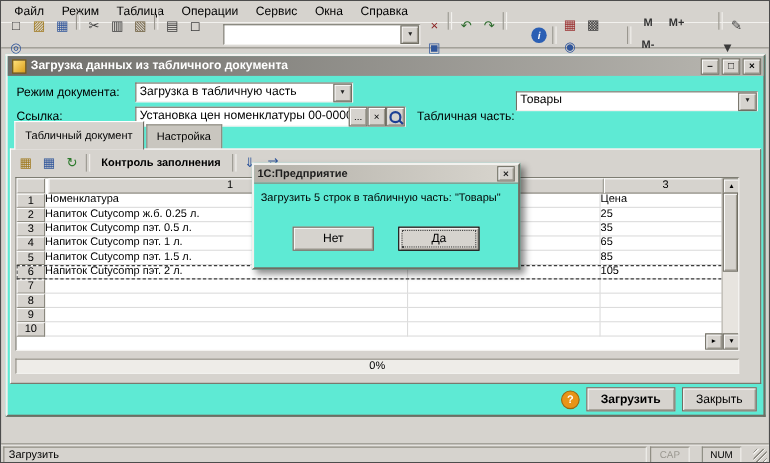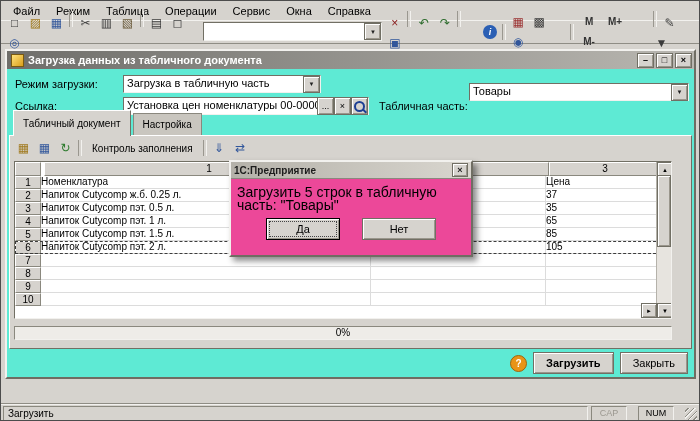--- a/index.html
+++ b/index.html
@@ -48,21 +48,21 @@
                transform:rotate(45deg);right:-4px;bottom:-2px;}
   
   .tabs{position:absolute;left:6px;top:68px;height:17px;display:flex;align-items:flex-end;}
   .tab{padding:4px 9px;font-size:10px;height:14px;line-height:14px;background:#c9c6bf;
        border:1px solid #8a887e;border-bottom:none;margin-right:2px;cursor:default;}
   .tab.active{height:17px;line-height:17px;background:#d6d3ce;border-color:#fff #716f64 #d6d3ce #fff;
               position:relative;z-index:3;font-weight:normal;}
   .panel{position:absolute;left:2px;top:84px;width:683px;height:214px;background:#d6d3ce;
          border:1px solid;border-color:#fff #716f64 #716f64 #fff;box-sizing:border-box;z-index:2;}
   .panel-toolbar{position:absolute;left:3px;top:2px;right:3px;height:20px;display:flex;align-items:center;}
-  .ctrl-btn{height:18px;padding:0 7px;font-size:10px;border:1px solid transparent;display:inline-flex;align-items:center;cursor:default;}
+  .ctrl-btn{height:18px;padding:0 7px;font-size:10px;border:1px solid transparent;display:inline-flex;align-items:center;cursor:default;font-weight:bold;}
   
   .grid{position:absolute;left:4px;top:25px;width:658px;height:158px;background:#fff;
         border:1px solid;border-color:#716f64 #f2f1ee #f2f1ee #716f64;box-sizing:border-box;overflow:hidden;}
   .ghrow{height:14px;white-space:nowrap;}
   .corner,.ghead{display:inline-block;box-sizing:border-box;height:14px;line-height:12px;font-size:10px;
         background:#d6d3ce;text-align:center;border:1px solid;border-color:#fff #8a887e #8a887e #fff;vertical-align:top;}
   .corner{width:26px;}
   .grow{height:13px;white-space:nowrap;}
   .grow.sel{outline:1px dashed #3c3c3c;outline-offset:-1px;}
   .gnum{display:inline-block;box-sizing:border-box;width:26px;height:13px;line-height:11px;font-size:10px;
@@ -79,28 +79,28 @@
   
   .progress{position:absolute;left:4px;top:190px;width:658px;height:14px;box-sizing:border-box;
             border:1px solid;border-color:#8a887e #f2f1ee #f2f1ee #8a887e;background:#eeece8;
             text-align:center;font-size:10px;line-height:12px;}
   .footer{position:absolute;right:6px;top:302px;height:20px;display:flex;align-items:center;gap:6px;}
   .helpcircle{display:inline-flex;align-items:center;justify-content:center;width:15px;height:15px;border-radius:50%;
               background:#e89417;color:#fff;font-weight:bold;font-size:10px;border:1px solid #9c650e;}
   .fbtn{height:20px;padding:0 12px;font-size:11px;}
   .fbtn.load{font-weight:bold;}
   
-  .dialog{position:absolute;left:228px;top:147px;width:244px;height:97px;background:#ec4899;
+  .dialog{position:absolute;left:228px;top:147px;width:244px;height:97px;background:#5eead4;
           border:2px solid;border-color:#f2f1ee #6f6d63 #6f6d63 #f2f1ee;box-sizing:border-box;
-          box-shadow:4px 4px 6px rgba(0,0,0,.45);z-index:10;margin-top:12px;}
+          box-shadow:4px 4px 6px rgba(0,0,0,.45);z-index:10;}
   .dlg-title{position:absolute;left:0;top:0;right:0;height:16px;display:flex;align-items:center;
              background:linear-gradient(90deg,#b4b1a9,#d9d6cf);color:#1d1d1d;font-weight:bold;
              font-size:10px;padding:0 3px;border-bottom:1px solid #8a887e;}
   .dlg-close{margin-left:auto;width:14px;height:12px;font-size:9px;line-height:10px;}
-  .dlg-msg{position:absolute;left:6px;top:24px;right:8px;font-size:14px;line-height:13px;}
+  .dlg-msg{position:absolute;left:6px;top:24px;right:8px;font-size:10px;line-height:13px;}
   .dlg-buttons{position:absolute;left:0;right:0;top:56px;display:flex;justify-content:center;gap:22px;}
   .dlg-btn{width:72px;height:20px;font-size:11px;}
   
   .taskbar{position:absolute;left:0;right:0;top:385px;height:17px;background:#d6d3ce;
            border-top:1px solid #f2f1ee;box-shadow:0 -1px 0 #8f8d85;display:flex;align-items:center;padding-left:3px;}
   .task-item{display:inline-flex;align-items:center;gap:3px;width:160px;height:15px;padding:0 4px;
              background:#cdd9eb;border:1px solid;border-color:#716f64 #f2f1ee #f2f1ee #716f64;
              font-size:10px;overflow:hidden;white-space:nowrap;box-sizing:border-box;}
   .task-icon{display:inline-block;width:9px;height:9px;background:linear-gradient(135deg,#9ec1ef,#2b5fb4);border:1px solid #1c3f94;flex:none;}
   .statusbar{position:absolute;left:0;right:0;top:402px;height:19px;background:#d6d3ce;
@@ -145,21 +145,21 @@
     <div class="titlebar">
       <span class="title-icon"></span>
       <span>Загрузка данных из табличного документа</span>
       <span class="tb-buttons">
         <span class="btn tb-btn">–</span>
         <span class="btn tb-btn">□</span>
         <span class="btn tb-btn">×</span>
       </span>
     </div>
 
-    <span class="flabel" style="left:8px;top:24px;">Режим загрузки:</span>
+    <span class="flabel" style="left:8px;top:24px;">Режим документа:</span>
     <span class="fcombo sunkenfield" style="left:116px;top:24px;width:198px;">
       <span class="val">Загрузка в табличную часть</span>
       <span class="arrowbox">▼</span>
     </span>
 
     <span class="flabel" style="left:8px;top:46px;">Ссылка:</span>
     <span class="fcombo sunkenfield" style="left:116px;top:46px;width:246px;">
       <span class="val">Установка цен номенклатуры 00-00000</span>
       <span class="btn smallbtn">...</span>
       <span class="btn smallbtn">×</span>
@@ -186,21 +186,21 @@
         <span class="tsep"></span>
         <span><span class="tbtn" style="color: rgb(49, 86, 155);">⇓</span><span class="tbtn" style="color: rgb(49, 86, 155);">⇄</span></span>
       </div>
 
       <div class="grid">
         <div class="ghrow">
           <span class="corner"></span>
         <span class="ghead gc1">1</span><span class="ghead gc2">2</span><span class="ghead gc3">3</span></div>
         <div>
             <div class="grow"><span class="gnum">1</span><span class="gcell gc1">Номенклатура</span><span class="gcell gc2"></span><span class="gcell gc3">Цена</span></div>
-            <div class="grow"><span class="gnum">2</span><span class="gcell gc1">Напиток Cutycomp ж.б. 0.25 л.</span><span class="gcell gc2"></span><span class="gcell gc3">37</span></div>
+            <div class="grow"><span class="gnum">2</span><span class="gcell gc1">Напиток Cutycomp ж.б. 0.25 л.</span><span class="gcell gc2"></span><span class="gcell gc3">25</span></div>
             <div class="grow"><span class="gnum">3</span><span class="gcell gc1">Напиток Cutycomp пэт. 0.5 л.</span><span class="gcell gc2"></span><span class="gcell gc3">35</span></div>
             <div class="grow"><span class="gnum">4</span><span class="gcell gc1">Напиток Cutycomp пэт. 1 л.</span><span class="gcell gc2"></span><span class="gcell gc3">65</span></div>
             <div class="grow"><span class="gnum">5</span><span class="gcell gc1">Напиток Cutycomp пэт. 1.5 л.</span><span class="gcell gc2"></span><span class="gcell gc3">85</span></div>
             <div class="grow sel"><span class="gnum">6</span><span class="gcell gc1">Напиток Cutycomp пэт. 2 л.</span><span class="gcell gc2"></span><span class="gcell gc3">105</span></div>
             <div class="grow"><span class="gnum">7</span><span class="gcell gc1"></span><span class="gcell gc2"></span><span class="gcell gc3"></span></div>
             <div class="grow"><span class="gnum">8</span><span class="gcell gc1"></span><span class="gcell gc2"></span><span class="gcell gc3"></span></div>
             <div class="grow"><span class="gnum">9</span><span class="gcell gc1"></span><span class="gcell gc2"></span><span class="gcell gc3"></span></div>
             <div class="grow"><span class="gnum">10</span><span class="gcell gc1"></span><span class="gcell gc2"></span><span class="gcell gc3"></span></div>
           </div>
         <div class="vscroll">
@@ -221,22 +221,22 @@
     </div>
   </div>
 
   <div class="dialog">
     <div class="dlg-title">
       <span>1С:Предприятие</span>
       <span class="btn dlg-close">×</span>
     </div>
     <div class="dlg-msg">Загрузить 5 строк в табличную часть: "Товары"</div>
     <div class="dlg-buttons">
+      <span class="btn dlg-btn">Нет</span>
       <span class="btn dlg-btn btn-default">Да</span>
-      <span class="btn dlg-btn">Нет</span>
     </div>
   </div>
 
 
   <div class="statusbar">
     <span class="status-left">Загрузить</span>
     <span class="status-cell dim">CAP</span>
     <span class="status-cell">NUM</span>
     <span class="grip"></span>
   </div>

